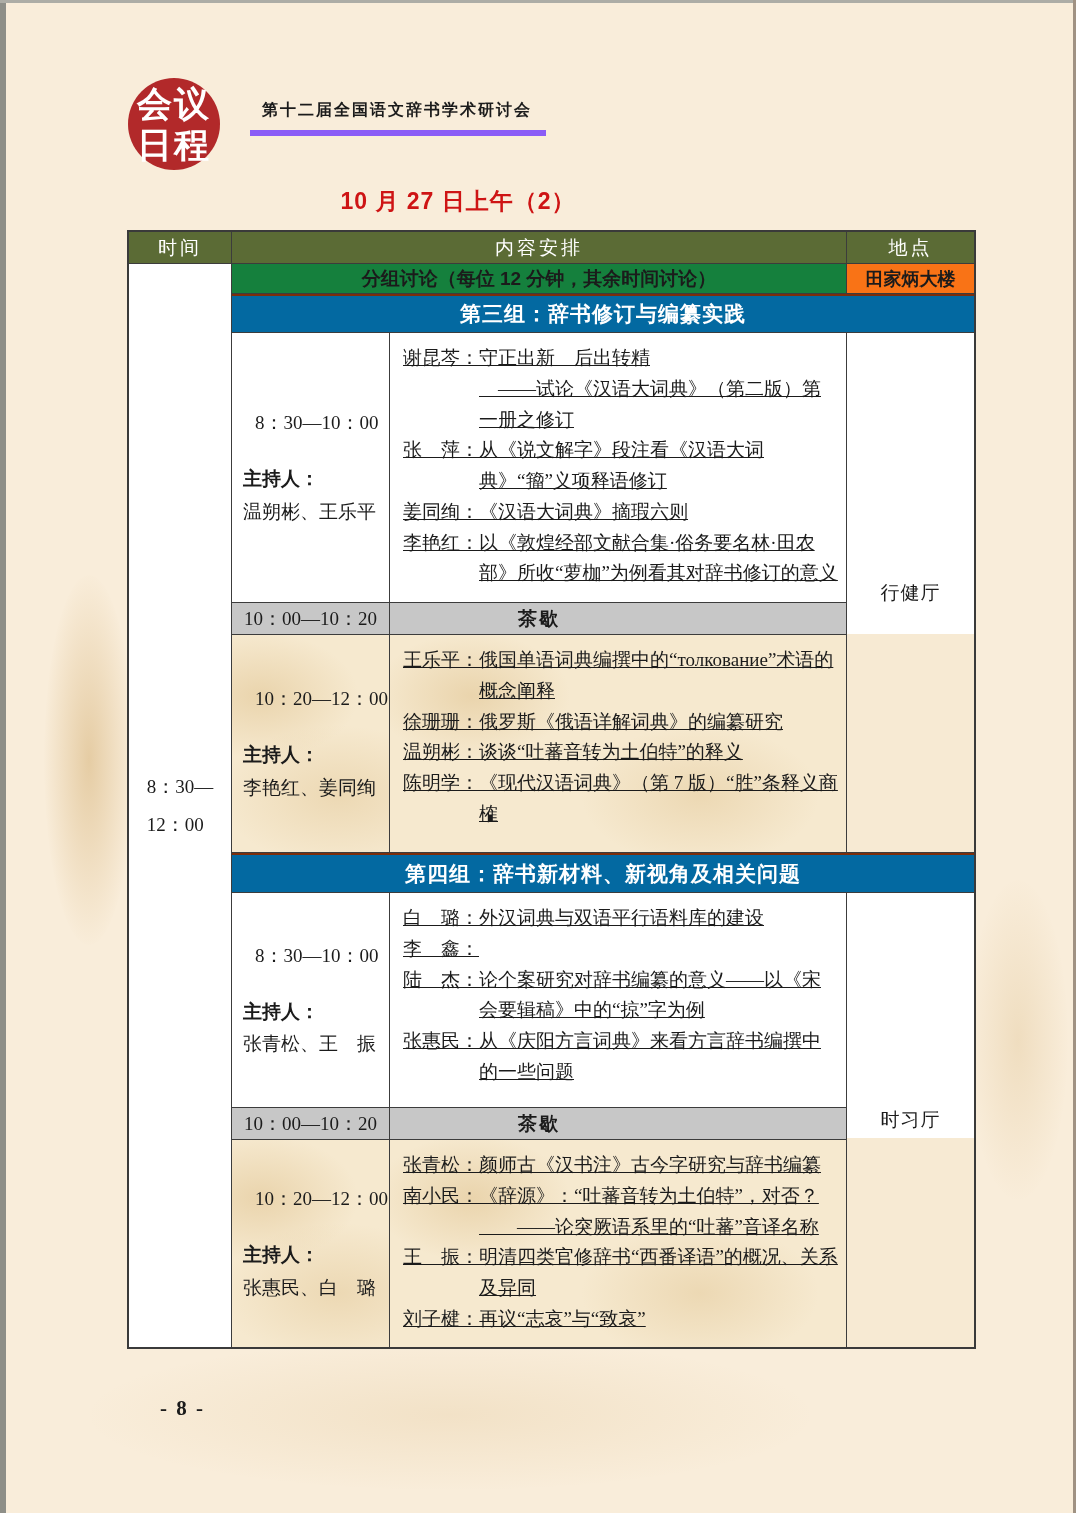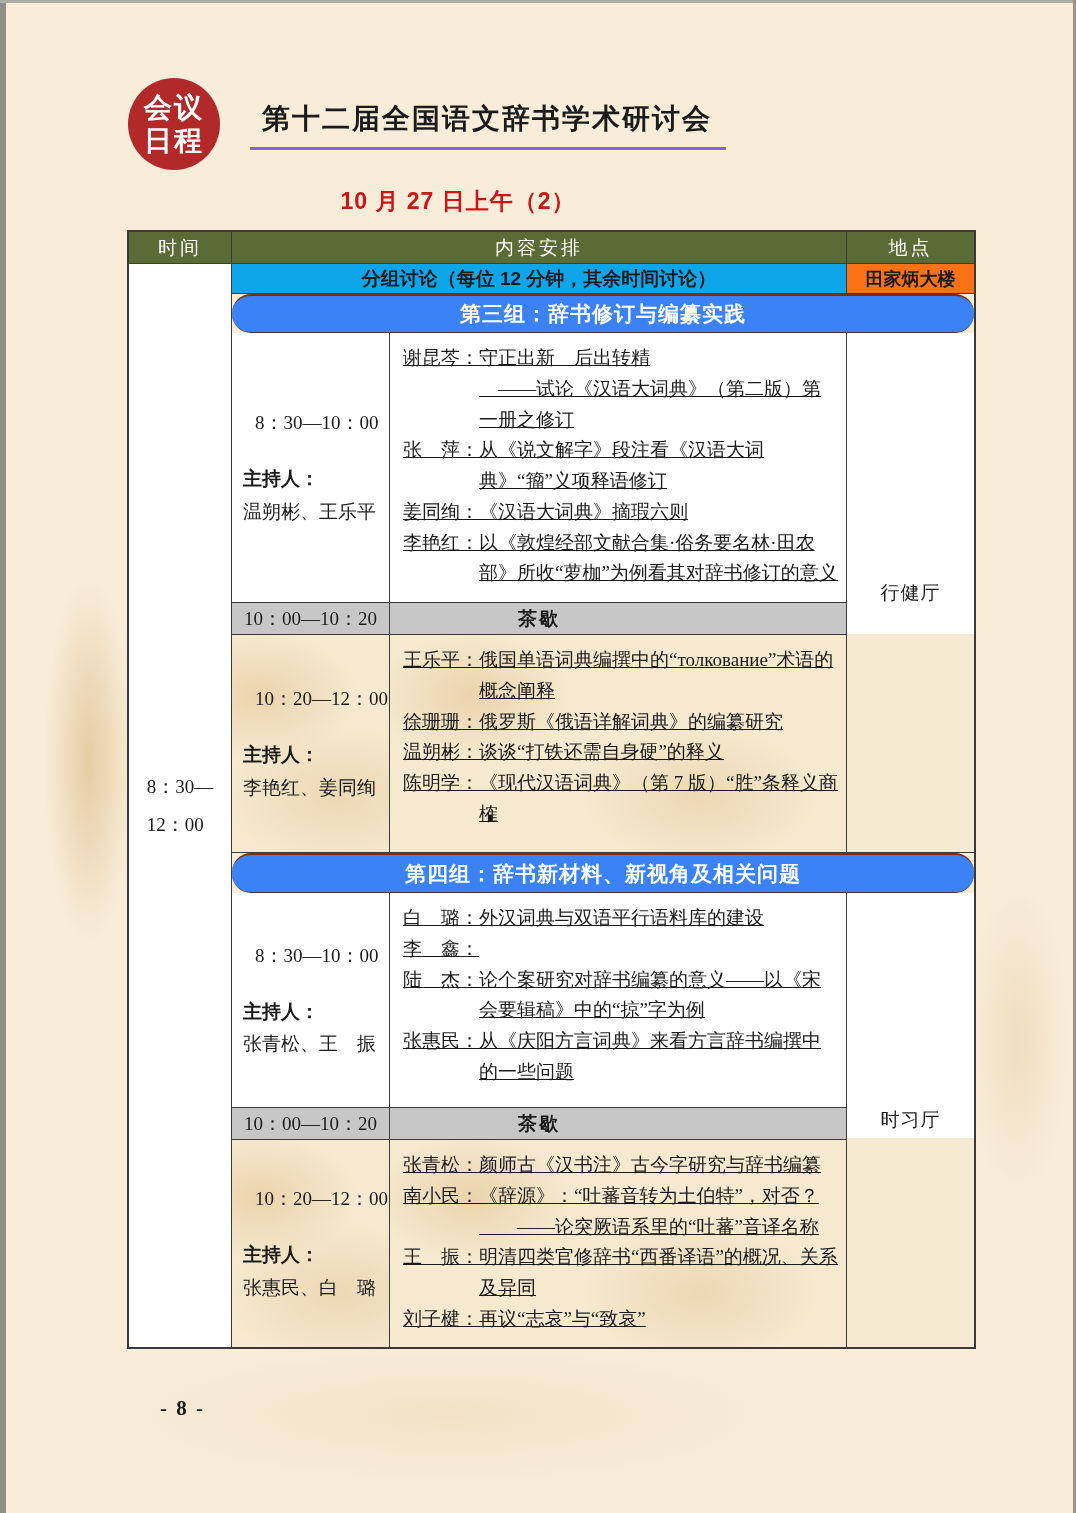--- a/index.html
+++ b/index.html
@@ -22,27 +22,27 @@
   .wm1 { left:44px;  top:575px;  width:90px;  height:370px; background:radial-gradient(ellipse at center, rgba(210,172,110,.50), rgba(210,172,110,0) 72%); }
   .wm2 { left:90px;  top:1340px; width:720px; height:150px; background:radial-gradient(ellipse at center, rgba(214,180,122,.20), rgba(214,180,122,0) 72%); }
   .wm3 { left:968px; top:880px;  width:100px; height:320px; background:radial-gradient(ellipse at center, rgba(214,180,122,.28), rgba(214,180,122,0) 72%); }
 
   
   .logo {
     position:absolute; left:128px; top:78px; width:92px; height:92px;
     background:#b2292a; border-radius:50%;
     display:flex; flex-direction:column; align-items:center; justify-content:center;
     color:#fff; font-family:"Liberation Sans","DejaVu Sans",sans-serif;
-    font-weight:bold; font-size:28px; line-height:1.18; letter-spacing:2px;
+    font-weight:bold; font-size:35px; line-height:1.18; letter-spacing:2px;
   }
   .title {
     position:absolute; left:250px; top:100px;
     font-family:"Liberation Sans","DejaVu Sans",sans-serif;
-    font-weight:bold; font-size:28px; letter-spacing:2px;
-    border-bottom:3px solid #8b5cf6; padding:0 14px 9px 12px;
+    font-weight:bold; font-size:16px; letter-spacing:2px;
+    border-bottom:6px solid #8b5cf6; padding:0 14px 9px 12px;
   }
   .date {
     position:absolute; left:0; top:186px; width:916px; text-align:center;
     font-family:"Liberation Sans","DejaVu Sans",sans-serif;
     font-weight:bold; font-size:23px; color:#ce1414; letter-spacing:1px;
   }
   .pagenum {
     position:absolute; left:160px; top:1396px;
     font-weight:bold; font-size:21px; letter-spacing:2px;
   }
@@ -68,34 +68,34 @@
   .th-time    { grid-area:1/1/2/2; }
   .th-content { grid-area:1/2/2/4; }
   .th-loc     { grid-area:1/4/2/5; }
 
   .cell-overalltime {
     grid-area:2/1/11/2; background:#fff;
     display:flex; align-items:center; justify-content:center;
     white-space:pre-line; line-height:2; text-align:left;
   }
   .cell-intro {
-    grid-area:2/2/3/4; background:#0ea5e9;
+    grid-area:2/2/3/4; background:#15803d;
     display:flex; align-items:center; justify-content:center;
     font-family:"Liberation Sans","DejaVu Sans",sans-serif; font-weight:bold; font-size:19px;
   }
   .cell-introloc {
     grid-area:2/4/3/5; background:#f97316;
     display:flex; align-items:center; justify-content:center;
     font-family:"Liberation Sans","DejaVu Sans",sans-serif; font-weight:bold; font-size:18px;
   }
 
   .bar {
-    background:#3b82f6; color:#fff; border-top:2px solid #7c2e0b;
+    background:#0369a1; color:#fff; border-top:2px solid #7c2e0b;
     font-family:"Liberation Sans","DejaVu Sans",sans-serif; font-weight:bold; font-size:21px;
-    display:flex; align-items:center; justify-content:center; letter-spacing:1px;border-radius:19px;
+    display:flex; align-items:center; justify-content:center; letter-spacing:1px;
   }
   .bar-g3 { grid-area:3/2/4/5; }
   .bar-g4 { grid-area:7/2/8/5; }
 
   .sess-time {
     display:flex; flex-direction:column; justify-content:center;
     padding-left:11px; line-height:1.7;
   }
   .sess-time .stime  { margin-bottom:24px;margin-left:12px; }
   .sess-time .schair { font-family:"Liberation Sans","DejaVu Sans",sans-serif; font-weight:bold; }
@@ -215,21 +215,21 @@
     <div class="talk">
       <span class="spk">王乐平：</span>
       <span class="ttl">俄国单语词典编撰中的“толкование”术语的概念阐释</span>
     </div>
     <div class="talk">
       <span class="spk">徐珊珊：</span>
       <span class="ttl">俄罗斯《俄语详解词典》的编纂研究</span>
     </div>
     <div class="talk">
       <span class="spk">温朔彬：</span>
-      <span class="ttl">谈谈“打铁还需自身硬”的释义</span>
+      <span class="ttl">谈谈“吐蕃音转为土伯特”的释义</span>
     </div>
     <div class="talk">
       <span class="spk">陈明学：</span>
       <span class="ttl">《现代汉语词典》（第 7 版）“胜”条释义商榷</span>
     </div>
   </div>
 
   <div class="bar bar-g4 br0">第四组：辞书新材料、新视角及相关问题</div>
 
   <div class="sess-time cell-white g4s1-time">

